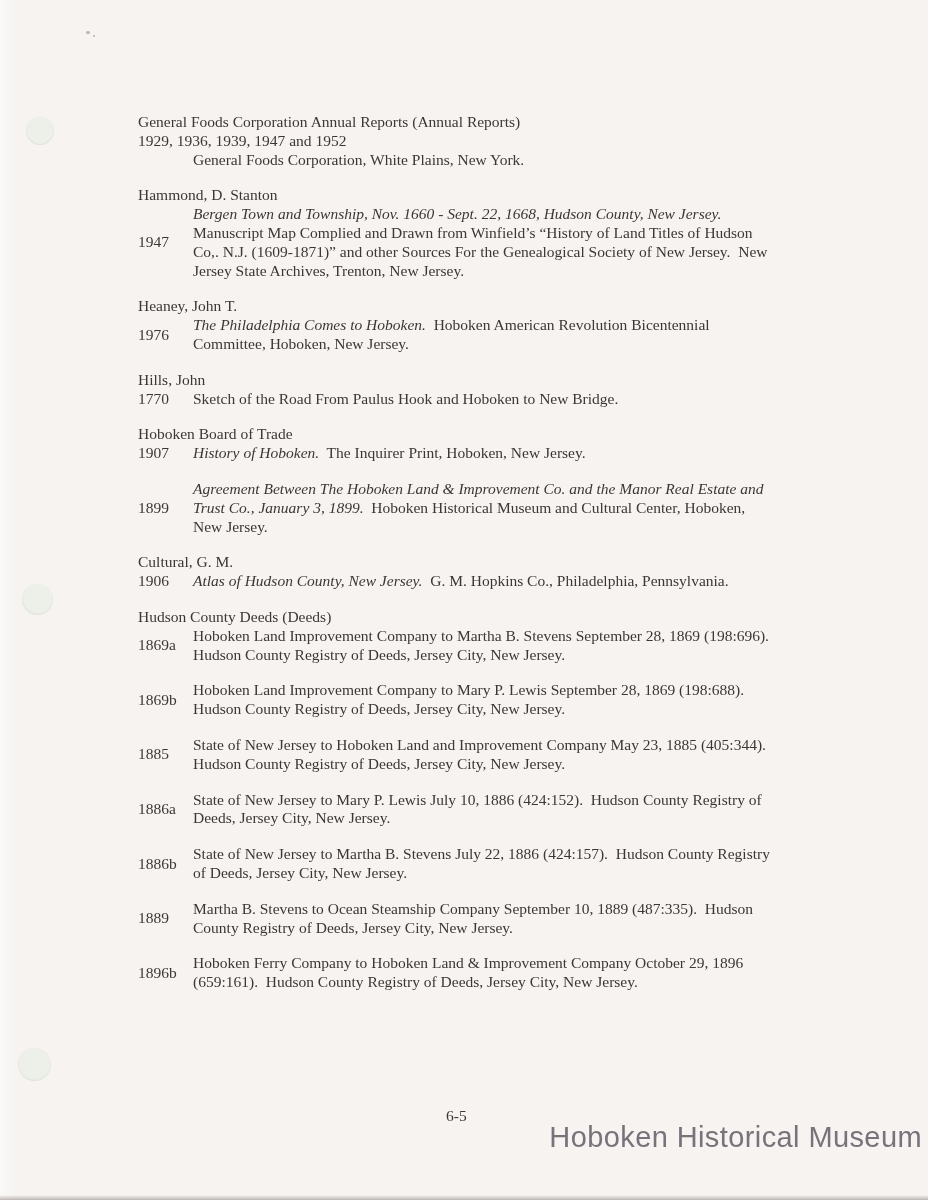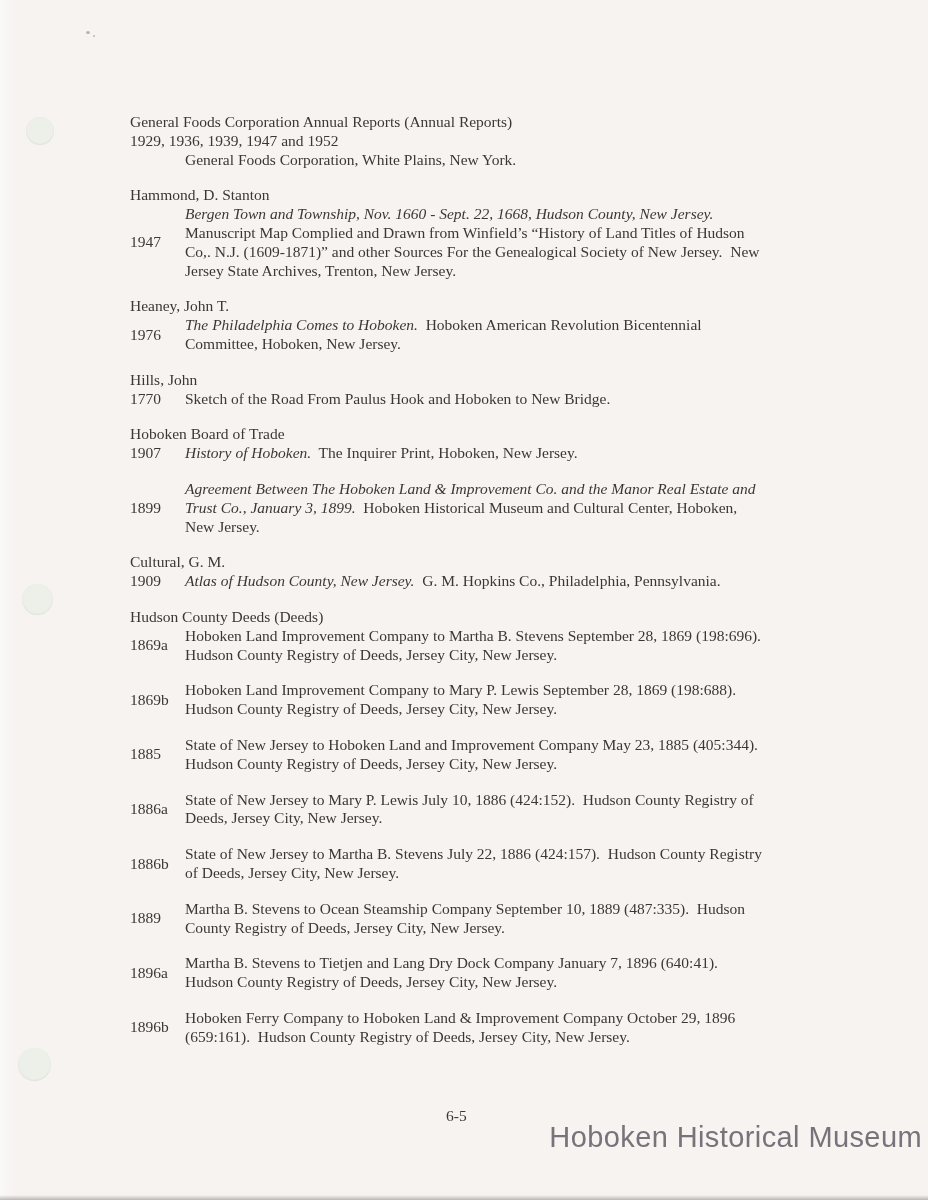--- a/index.html
+++ b/index.html
@@ -34,21 +34,21 @@
   }
   .hole-1 { left: 26px; top: 117px; width: 28px; height: 28px; }
   .hole-2 { left: 22px; top: 584px; width: 31px; height: 31px; }
   .hole-3 { left: 18px; top: 1048px; width: 33px; height: 33px; }
   .speck { position: absolute; background: #97938c; opacity: 0.65; border-radius: 50%; }
   .speck-1 { left: 86px; top: 31px; width: 4px; height: 3px; }
   .speck-2 { left: 93px; top: 35px; width: 2px; height: 2px; }
 
   .content {
     position: absolute;
-    left: 130px; top: 113px;
+    left: 138px; top: 113px;
     width: 642px;
     font-size: 15.5px;
     line-height: 18.8px;
   }
   .bib-section + .bib-section { margin-top: 17px; }
   .bib-heading, .bib-subheading { margin: 0; }
   .bib-entry { display: flex; align-items: center; }
   .bib-entry + .bib-entry { margin-top: 17px; }
   .entry-year { width: 55px; flex: 0 0 55px; }
   .entry-body { width: 585px; }
@@ -144,21 +144,21 @@
     <span class="entry-body"><em class="entry-title">Agreement Between The Hoboken Land &amp; Improvement Co. and the Manor Real Estate and Trust Co., January 3, 1899.</em><span class="entry-text">&nbsp; Hoboken Historical Museum and Cultural Center, Hoboken, New Jersey.</span></span>
   </div>
 </div>
   </section>
 
   <section class="bib-section">
     <div class="bib-heading">Cultural, G. M.</div>
 
     <div class="bib-entries">
   <div class="bib-entry">
-    <span class="entry-year">1909</span>
+    <span class="entry-year">1906</span>
     <span class="entry-body"><em class="entry-title">Atlas of Hudson County, New Jersey.</em><span class="entry-text">&nbsp; G. M. Hopkins Co., Philadelphia, Pennsylvania.</span></span>
   </div>
 </div>
   </section>
 
   <section class="bib-section">
     <div class="bib-heading">Hudson County Deeds (Deeds)</div>
 
     <div class="bib-entries">
   <div class="bib-entry">
@@ -184,24 +184,20 @@
   <div class="bib-entry">
     <span class="entry-year">1886b</span>
     <span class="entry-body"><span class="entry-text">State of New Jersey to Martha B. Stevens July 22, 1886 (424:157).&nbsp; Hudson County Registry of Deeds, Jersey City, New Jersey.</span></span>
   </div>
 
   <div class="bib-entry">
     <span class="entry-year">1889</span>
     <span class="entry-body"><span class="entry-text">Martha B. Stevens to Ocean Steamship Company September 10, 1889 (487:335).&nbsp; Hudson County Registry of Deeds, Jersey City, New Jersey.</span></span>
   </div>
 
-  <div class="bib-entry">
-    <span class="entry-year">1896a</span>
-    <span class="entry-body"><span class="entry-text">Martha B. Stevens to Tietjen and Lang Dry Dock Company January 7, 1896 (640:41).&nbsp; Hudson County Registry of Deeds, Jersey City, New Jersey.</span></span>
-  </div>
 
   <div class="bib-entry">
     <span class="entry-year">1896b</span>
     <span class="entry-body"><span class="entry-text">Hoboken Ferry Company to Hoboken Land &amp; Improvement Company October 29, 1896 (659:161).&nbsp; Hudson County Registry of Deeds, Jersey City, New Jersey.</span></span>
   </div>
 </div>
   </section>
 </main>
 
   <div class="page-number">6-5</div>

